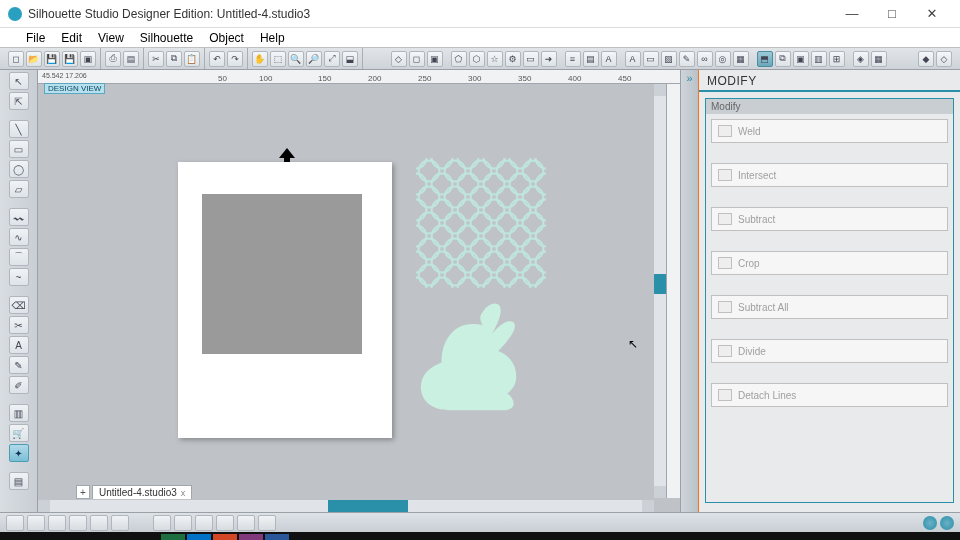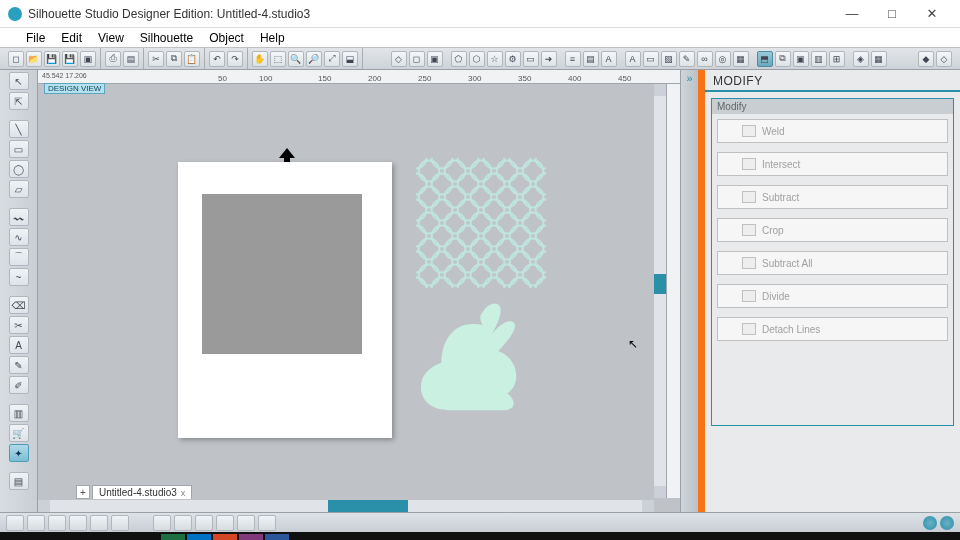--- a/index.html
+++ b/index.html
@@ -61,27 +61,27 @@
   
   .bunny { position: absolute; left: 372px; top: 218px; width: 130px; height: 116px; }
   .bunny svg { width: 100%; height: 100%; }
   
   .cursor { position: absolute; left: 590px; top: 253px; font-size: 12px; color: #000; }
   
   
   .collapse-strip { width: 18px; background: linear-gradient(to right,#cfd5da,#bac1c8); border-left: 1px solid #9aa0a6; display: flex; align-items: flex-start; justify-content: center; padding-top: 2px; color: #2a8fa8; font-size: 11px; cursor: pointer; }
   
   
-  .panel { width: 262px; background: #e8eaec; border-left: 7px solid #f97316; display: flex; flex-direction: column; }
+  .panel { width: 262px; background: #e8eaec; border-left: 1px solid #f97316; display: flex; flex-direction: column; }
   .panel-title { height: 22px; padding: 4px 8px; font-size: 12px; font-weight: 400; color: #333; border-bottom: 2px solid #2a8fa8; letter-spacing: 0.5px; }
   .panel-body { flex: 1; padding: 6px; }
   .panel-outer { border: 1px solid #2a8fa8; padding: 0; }
   .panel-section-hdr { background: #c8ced2; font-size: 10px; padding: 2px 5px; color: #666; }
   .panel-inner { padding: 5px; }
-  .mod-btn { height: 24px; margin-bottom: 9px; border: 1px solid #c0c0c0; background: #f6f6f6; display: flex; align-items: center; padding: 0 24px; font-size: 10px; color: #a0a0a0; cursor: not-allowed; }
+  .mod-btn { height: 24px; margin-bottom: 20px; border: 1px solid #c0c0c0; background: #f6f6f6; display: flex; align-items: center; padding: 0 6px; font-size: 10px; color: #a0a0a0; cursor: not-allowed; }
   .mod-btn .ico { width: 14px; height: 12px; border: 1px solid #c0c0c0; background: #eee; margin-right: 6px; }
   
   
   .doctab-row { position: absolute; left: 38px; bottom: 12px; height: 16px; display: flex; align-items: center; }
   .doctab-row .plus { width: 14px; height: 14px; background: #fff; border: 1px solid #a0a6ac; display: flex; align-items: center; justify-content: center; font-size: 10px; color: #555; margin-right: 2px; cursor: pointer; }
   .doctab { background: #fff; border: 1px solid #a0a6ac; border-bottom: none; padding: 1px 6px; font-size: 10px; color: #333; display: flex; align-items: center; gap: 4px; }
   .doctab .x { color: #888; cursor: pointer; font-size: 9px; }
   
   
   .toolbar-bottom { height: 20px; background: linear-gradient(#dce2e6,#c8ced4); border-top: 1px solid #9aa0a6; display: flex; align-items: center; padding: 0 6px; }

